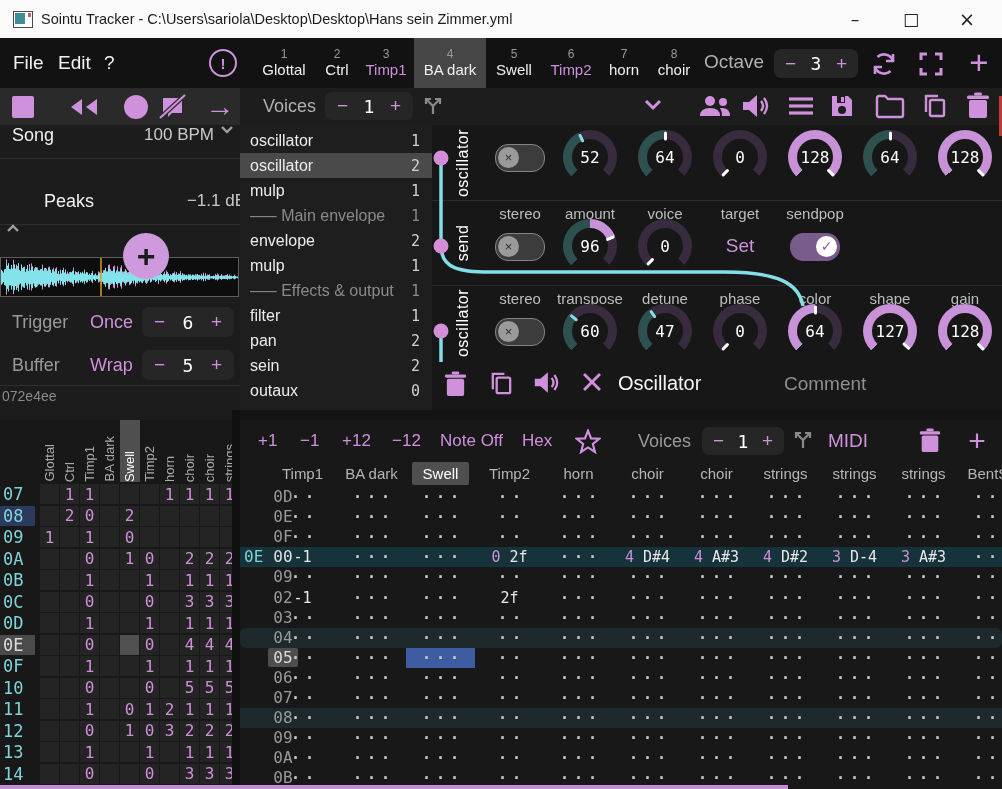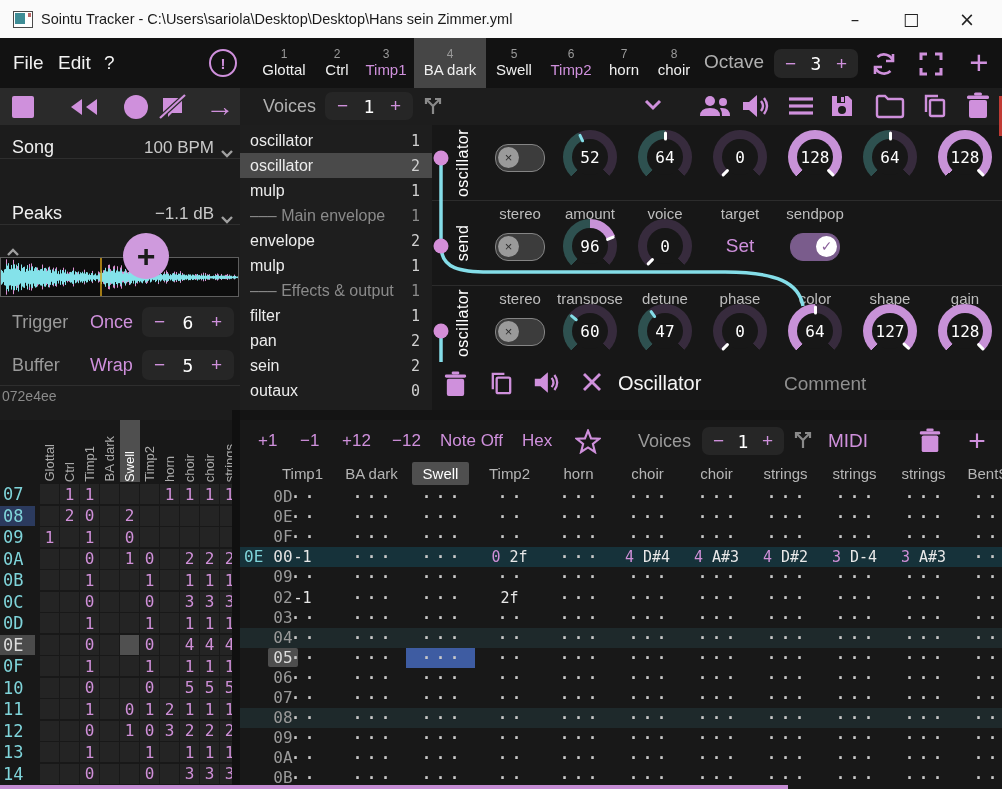--- a/index.html
+++ b/index.html
@@ -29,21 +29,21 @@
   .stepbox .pm{color:#cf90dc;font-size:19px;}
   .stepbox .val{color:#fff;font-size:18px;font-family:"DejaVu Sans Mono",monospace;}
   .graylab{color:#b0b0b0;font-size:19px;}
   
   #transportbox{position:absolute;left:0;top:88px;width:240px;height:37px;background:#2a2a2a;}
   #toolbar2{position:absolute;left:240px;top:88px;width:762px;height:37px;background:#1d1d1d;}
   .icon{position:absolute;display:flex;align-items:center;justify-content:center;}
   .pink{color:#cf90dc;}
   
   #leftpanel{position:absolute;left:0;top:125px;width:240px;height:295px;background:#1c1c1c;}
-  .lp-row{position:absolute;left:0;width:240px;height:33px;border-bottom:1px solid #2e2e2e;display:flex;align-items:flex-end;}
+  .lp-row{position:absolute;left:0;width:240px;height:33px;border-bottom:1px solid #2e2e2e;display:flex;align-items:flex-start;}
   .lp-row .lab{font-size:18px;color:#f0f0f0;margin-left:12px;flex:1;}
   .lp-row .val{font-size:17px;color:#c9c9c9;}
   .lp-row .chev{width:26px;display:flex;justify-content:center;}
   .ctl-row{position:absolute;left:0;width:240px;height:40px;display:flex;align-items:center;}
   .ctl-row .lab{font-size:18px;color:#9a9a9a;margin-left:12px;width:78px;}
   .ctl-row .mode{font-size:18px;color:#cf90dc;width:50px;}
   #version{position:absolute;left:2px;font-size:14px;color:#8a8a8a;}
   
   #unitlist{position:absolute;left:240px;top:125px;width:192px;height:285px;background:#1e1e1e;}
   .ul-row{position:absolute;left:0;width:192px;height:25px;display:flex;align-items:center;}
@@ -277,21 +277,21 @@
   <div id="leftpanel">
     <div class="lp-row" style="top:0;">
       <span class="lab">Song</span>
       <span class="val">100 BPM</span>
       <span class="chev">
           <svg width="14" height="9" viewBox="0 0 14 9" fill="none" stroke="#a0a0a0" stroke-width="2.4">
             <path d="M2 2 L7 7 L12 2"></path>
           </svg>
         </span>
     </div>
-    <div class="lp-row" style="top:66px;">
+    <div class="lp-row" style="top:66px;padding-left:32px;">
       <span class="lab">Peaks</span>
       <span class="val">−1.1 dB</span>
       <span class="chev">
           <svg width="14" height="9" viewBox="0 0 14 9" fill="none" stroke="#a0a0a0" stroke-width="2.4">
             <path d="M2 2 L7 7 L12 2"></path>
           </svg>
         </span>
     </div>
     <div class="lp-row" style="top:99px;border-bottom:none;">
       <span class="chev">
@@ -882,21 +882,21 @@
           <div class="ne-cell" style="left: 166px; width: 69px;"><span class="dots">···</span></div>
           <div class="ne-cell" style="left: 235px; width: 69px;"><span class="dots">··</span></div>
           <div class="ne-cell" style="left: 304px; width: 69px;"><span class="dots">···</span></div>
           <div class="ne-cell" style="left: 373px; width: 69px;"><span class="dots">···</span></div>
           <div class="ne-cell" style="left: 442px; width: 69px;"><span class="dots">···</span></div>
           <div class="ne-cell" style="left: 511px; width: 69px;"><span class="dots">···</span></div>
           <div class="ne-cell" style="left: 580px; width: 69px;"><span class="dots">···</span></div>
           <div class="ne-cell" style="left: 649px; width: 69px;"><span class="dots">···</span></div>
           <div class="ne-cell" style="left: 718px; width: 69px;"><span class="dots">···</span></div>
         </div>
-        <div class="ne-row beat" style="top: 207.7px;">
+        <div class="ne-row beat" style="top: 207.7px; border-radius: 6px;">
           <span class="ne-num">04</span>
           <div class="ne-cell" style="left: 28px; width: 69px;"><span class="dots">··</span></div>
           <div class="ne-cell" style="left: 97px; width: 69px;"><span class="dots">···</span></div>
           <div class="ne-cell" style="left: 166px; width: 69px;"><span class="dots">···</span></div>
           <div class="ne-cell" style="left: 235px; width: 69px;"><span class="dots">··</span></div>
           <div class="ne-cell" style="left: 304px; width: 69px;"><span class="dots">···</span></div>
           <div class="ne-cell" style="left: 373px; width: 69px;"><span class="dots">···</span></div>
           <div class="ne-cell" style="left: 442px; width: 69px;"><span class="dots">···</span></div>
           <div class="ne-cell" style="left: 511px; width: 69px;"><span class="dots">···</span></div>
           <div class="ne-cell" style="left: 580px; width: 69px;"><span class="dots">···</span></div>

